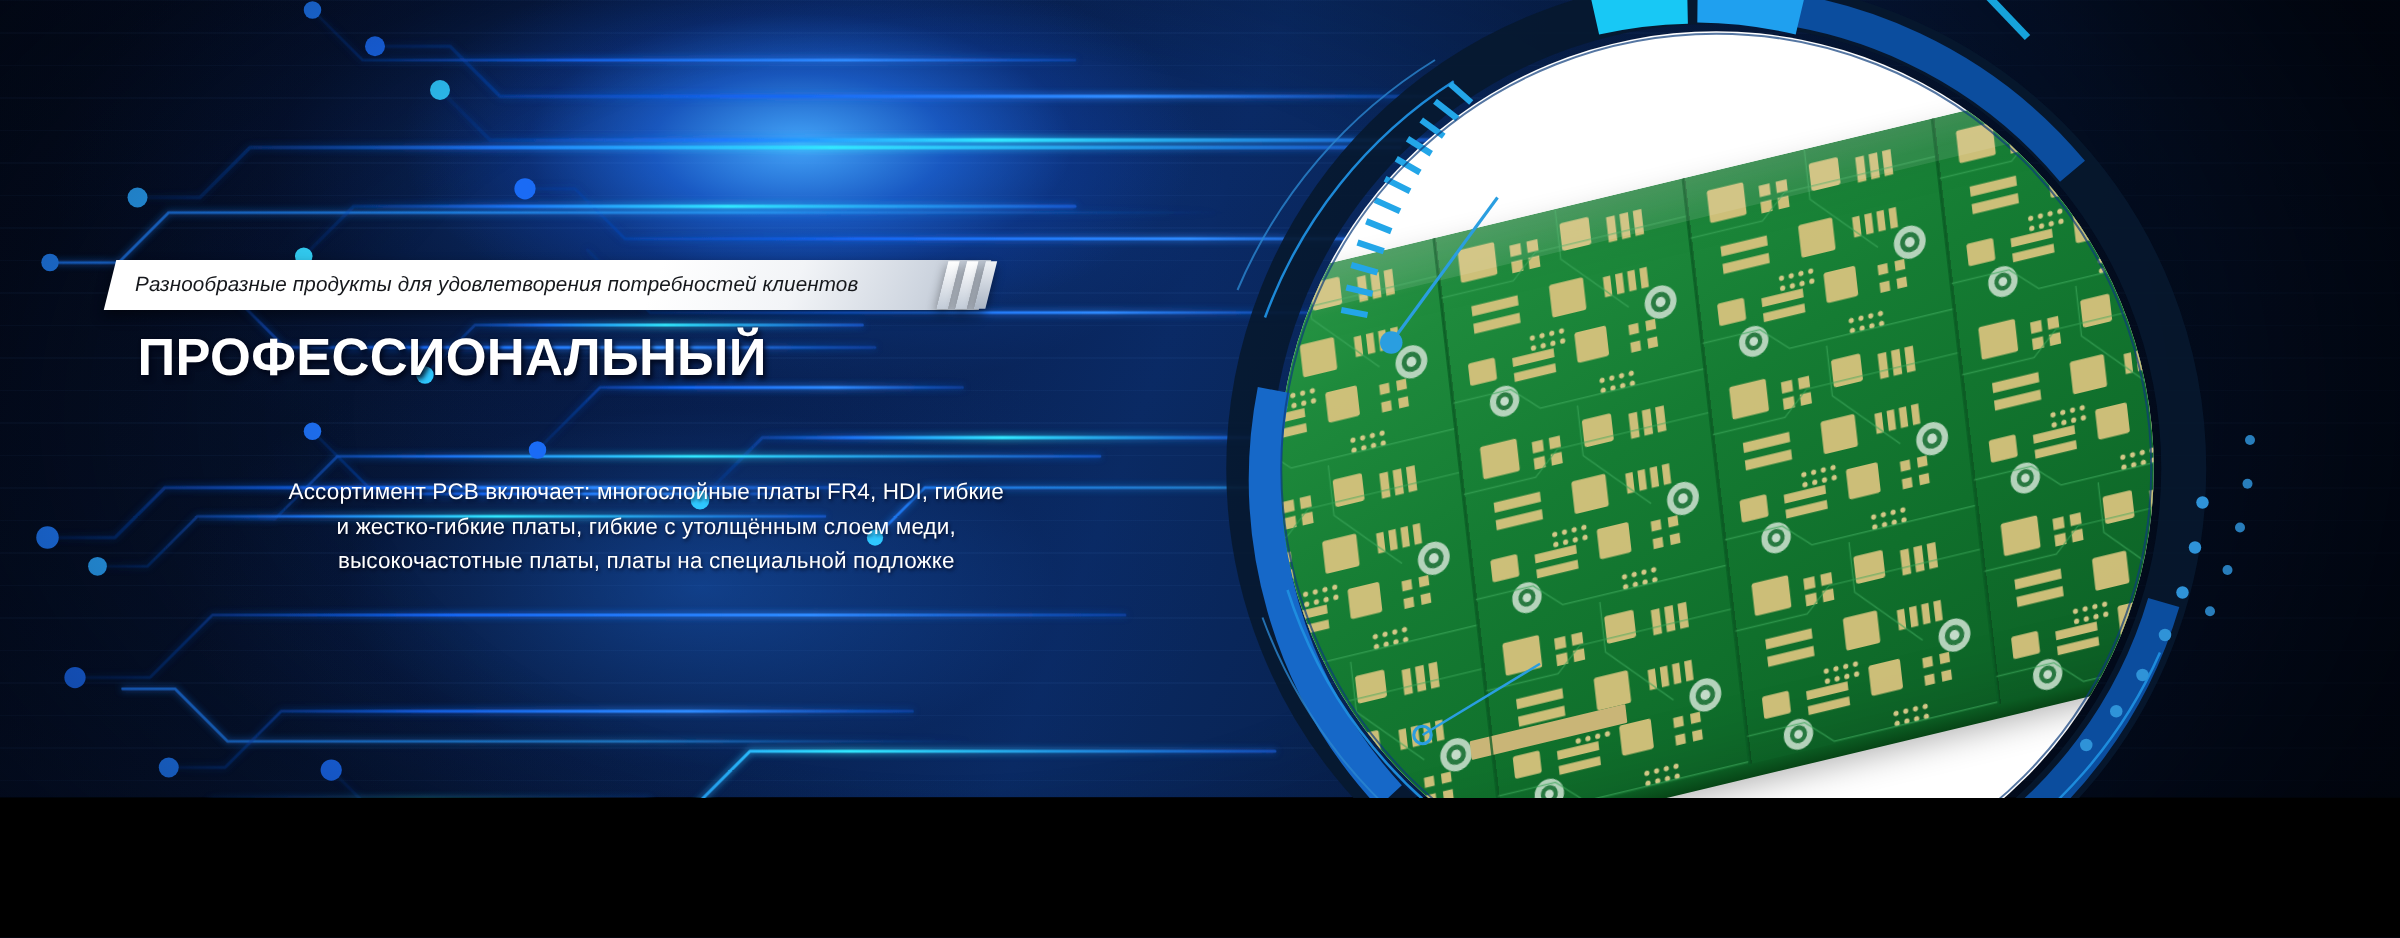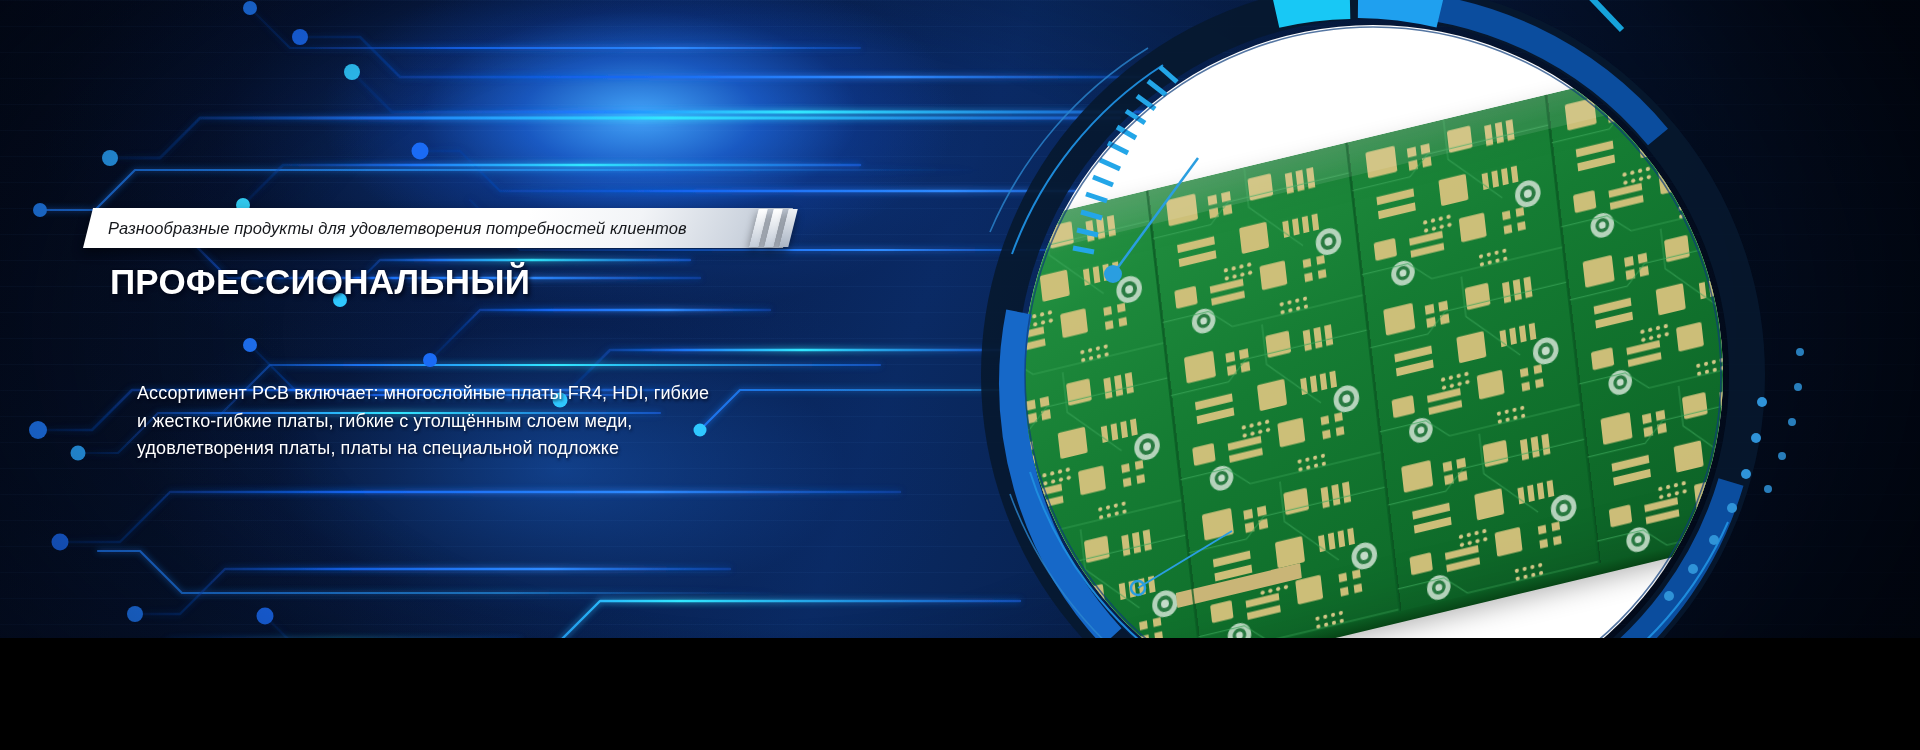--- a/index.html
+++ b/index.html
@@ -72,40 +72,40 @@
   .tag-stripe.s1{left:754px;}
   .tag-stripe.s2{left:769px;}
   .tag-stripe.s3{left:784px; background:linear-gradient(180deg,#eef1f5 0%,#aab5c4 100%);}
 
   
   #headline{
     position:absolute;
     left:110px; top:262px;
     width:820px;
     color:#ffffff;
-    font-size:35px;
+    font-size:42px;
     font-weight:bold;
     line-height:1.16;
     letter-spacing:.2px;
     text-shadow:2px 3px 4px rgba(0,6,24,.85), 0 0 2px rgba(0,8,30,.6);
   }
   #headline .hl{display:block; white-space:nowrap;}
 
   
   #description{
     position:absolute;
     left:137px; top:380px;
     width:760px;
     color:#ffffff;
     font-size:18px;
     line-height:1.53;
     letter-spacing:.1px;
     text-shadow:1px 2px 3px rgba(0,6,24,.75);
   }
-  #description .dl{display:block; white-space:nowrap;}
+  #description .dl{display:block; white-space:nowrap;text-align:center;}
 
   
   #ring-stage{
     position:absolute;
     left:880px; top:-118px;
     width:986px; height:986px;
   }
   #white-disc{
     position:absolute;
     left:143px; top:143px;
@@ -430,16 +430,16 @@
   <div class="tag-stripe s3"></div>
   <div id="tagline-text">Разнообразные продукты для удовлетворения потребностей клиентов</div>
 
   <div id="headline">
     <span class="hl">ПРОФЕССИОНАЛЬНЫЙ</span>
   </div>
 
   <div id="description">
     <span class="dl">Ассортимент PCB включает: многослойные платы FR4, HDI, гибкие</span>
     <span class="dl">и жестко-гибкие платы, гибкие с утолщённым слоем меди,</span>
-    <span class="dl">удовлетворения платы, платы на специальной подложке</span>
+    <span class="dl">высокочастотные платы, платы на специальной подложке</span>
   </div>
 
 </div>
 
 </body></html>

